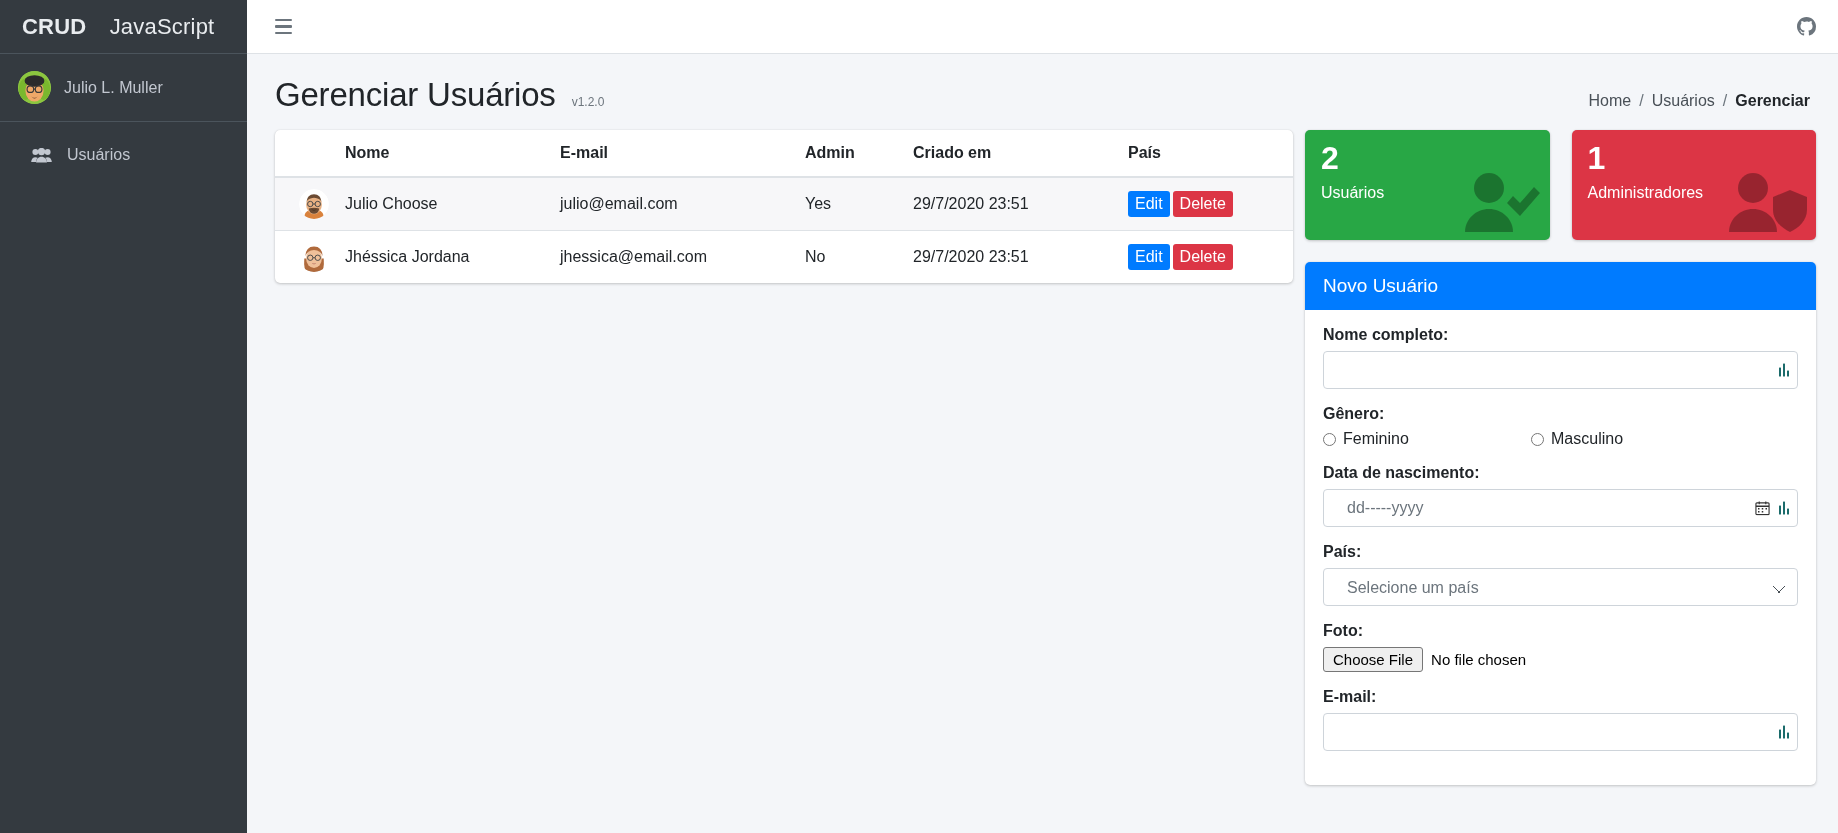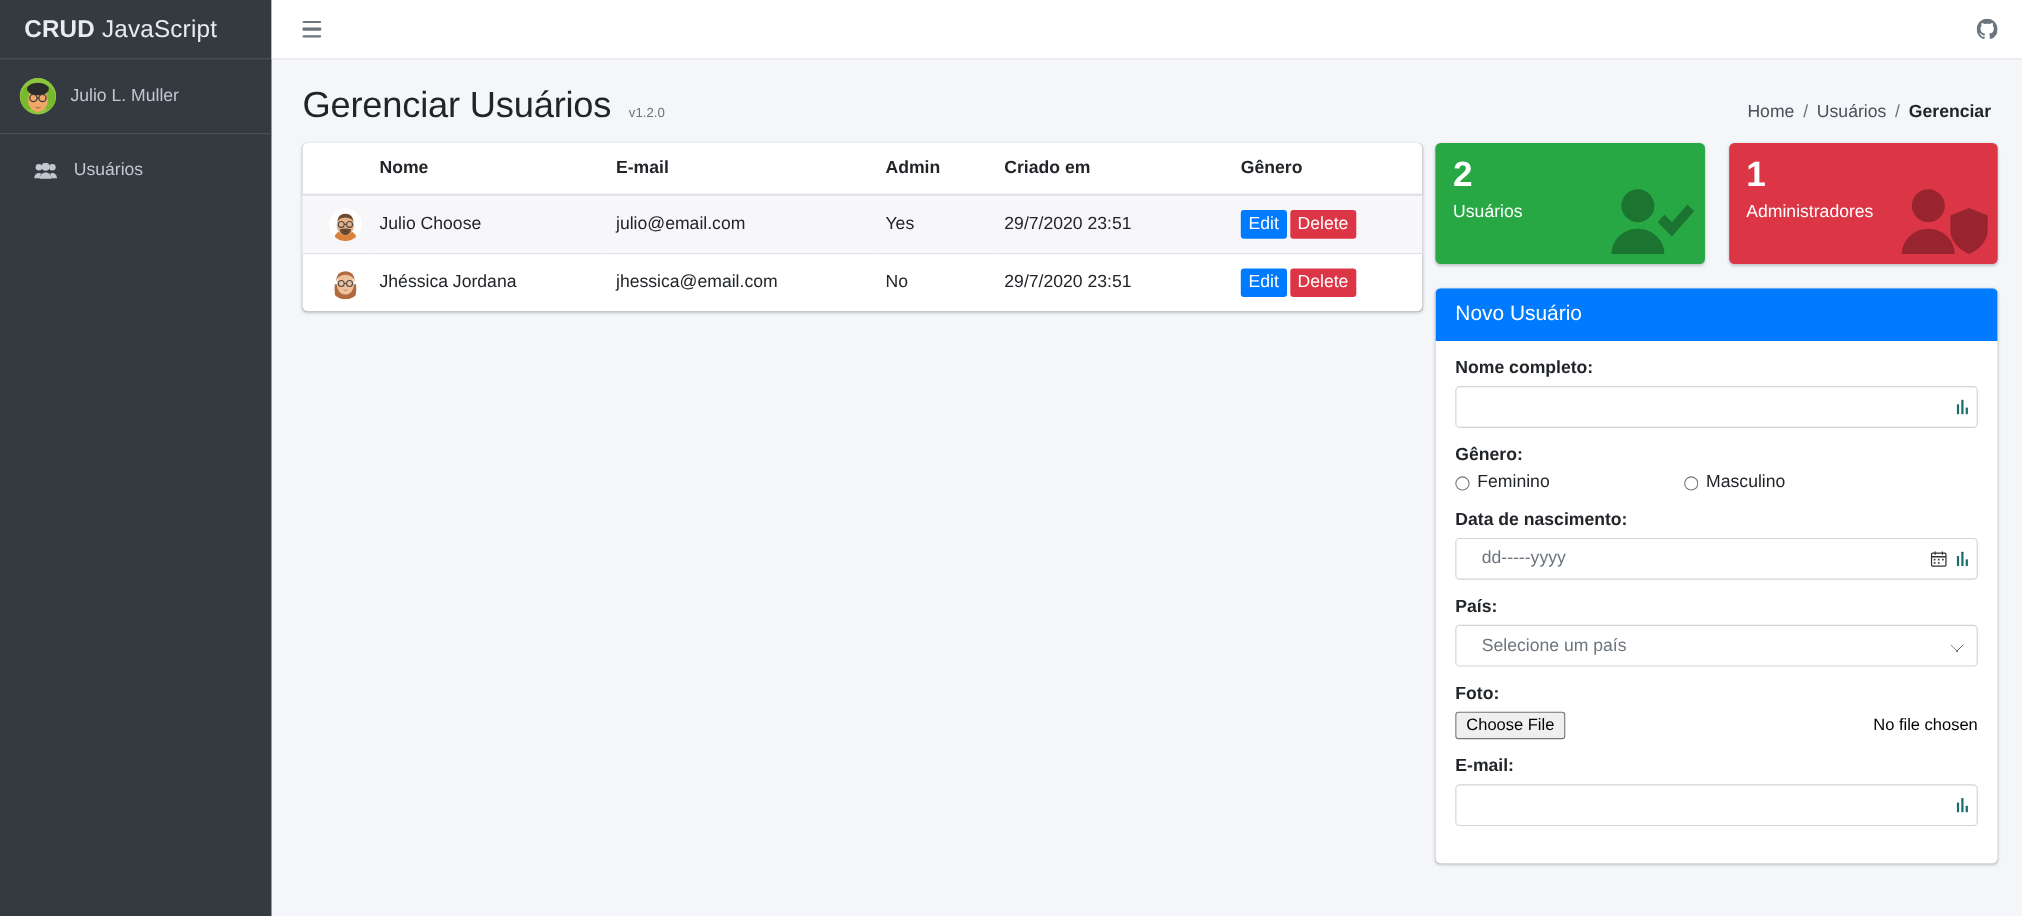--- a/index.html
+++ b/index.html
@@ -15,21 +15,21 @@
   .sidebar {
     width: 247px; flex: 0 0 247px; background: #343a40; color: #c2c7d0;
     display: flex; flex-direction: column;
   }
   .brand {
     height: 54px; display: flex; align-items: center; padding-left: 22px;
     border-bottom: 1px solid #4b545c;
   }
   .brand-text { font-size: 22px; color: #e9ecef; letter-spacing: .2px; }
   .brand-text b { font-weight: 700; }
-  .brand-text span { font-weight: 400; }
+  .brand-text span { font-weight: 400; margin-left: 17px; }
   .user-panel {
     display: flex; align-items: center; gap: 13px;
     padding: 17px 14px 17px 18px; border-bottom: 1px solid #4b545c;
   }
   .avatar-sm {
     width: 33px; height: 33px; border-radius: 50%; overflow: hidden;
     background: #8bc34a; flex: 0 0 33px;
   }
   .user-panel-name { font-size: 16px; color: #c2c7d0; }
   .nav { padding-top: 14px; }
@@ -142,21 +142,21 @@
                       linear-gradient(-45deg, transparent 49%, #495057 50%, transparent 56%);
     background-size: 7px 7px, 7px 7px;
     background-position: calc(100% - 17px) 17px, calc(100% - 12px) 17px;
     background-repeat: no-repeat;
     color: #6c757d;
   }
   .radios { display: flex; align-items: flex-end; }
   .radio-opt { display: flex; align-items: center; gap: 7px; font-size: 16px; color: #212529; cursor: pointer; }
   .radio-opt:first-child { width: 208px; }
   .radio-opt input { width: 13px; height: 13px; margin: 0; cursor: pointer; }
-  .file-row { display: flex; align-items: center; gap: 8px; font-size: 16px; color: #212529; justify-content: space-between; }
+  .file-row { display: flex; align-items: center; gap: 8px; font-size: 16px; color: #212529; }
   .file-btn {
     border: 1px solid #767676; background: #efefef; border-radius: 3px;
     padding: 3px 9px; font-size: 15px; color: #000; cursor: pointer;
     font-family: "Liberation Sans", sans-serif;
   }
   .file-none { color: #000; font-size: 15px; }
 </style>
 </head>
 <body>
 
@@ -243,21 +243,21 @@
       <div class="col-left">
         <div class="card">
           <table class="user-table">
             <thead>
               <tr>
                 <th class="c-avatar"></th>
                 <th class="c-nome">Nome</th>
                 <th class="c-email">E-mail</th>
                 <th class="c-admin">Admin</th>
                 <th class="c-criado">Criado em</th>
-                <th>Gênero</th>
+                <th>País</th>
               </tr>
             </thead>
             <tbody>
               <tr>
                 <td class="c-avatar">
                   <span class="avatar-row">
                     <svg viewBox="0 0 40 40" width="30" height="30">
                       <circle cx="20" cy="20" r="20" fill="#ffffff"></circle>
                       <ellipse cx="20" cy="36" rx="13" ry="9" fill="#d9823c"></ellipse>
                       <ellipse cx="20" cy="21" rx="10.5" ry="12.5" fill="#e8b183"></ellipse>

